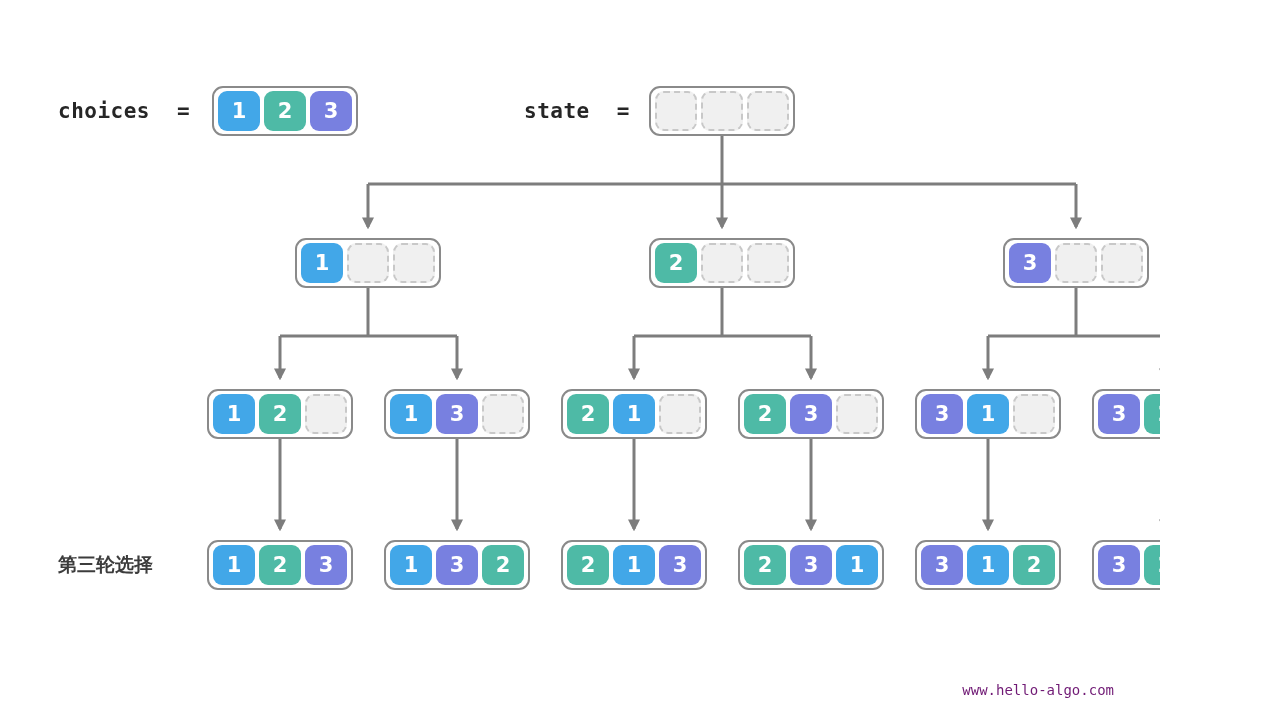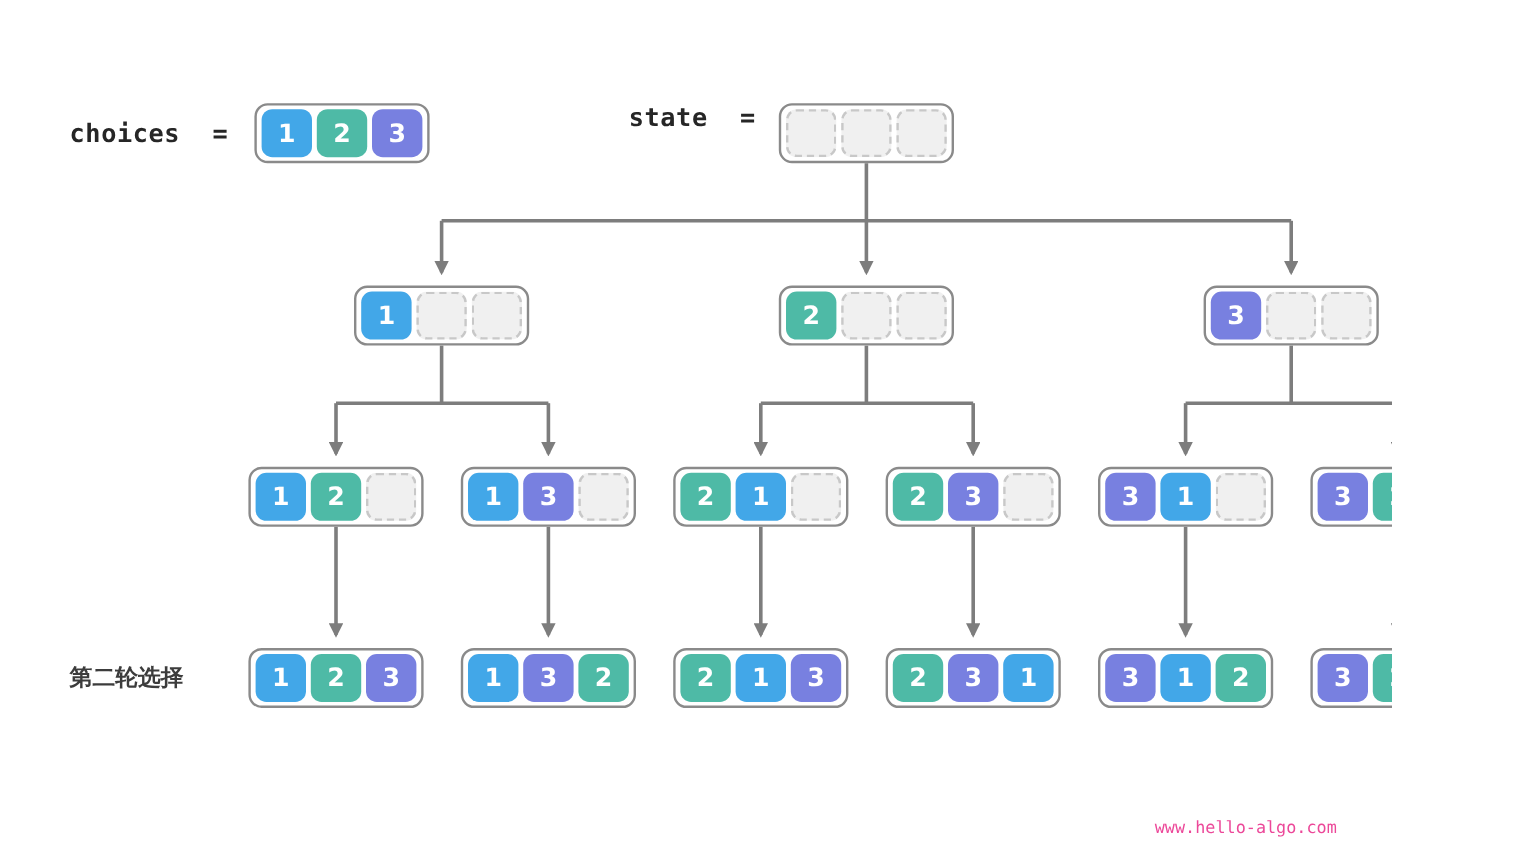--- a/index.html
+++ b/index.html
@@ -17,21 +17,21 @@
        border:2.5px solid var(--box-border);border-radius:11px;box-sizing:border-box;
        display:flex;align-items:center;justify-content:center;gap:4px;}
   .cell{width:42px;height:40px;border-radius:9px;background:var(--empty);
         border:2px dashed var(--dash);box-sizing:border-box;flex:0 0 auto;
         display:flex;align-items:center;justify-content:center;
         font:700 21px "DejaVu Sans",sans-serif;color:#ffffff;}
   .cell.filled{border:none;}
   .row-label{position:absolute;left:58px;height:50px;display:flex;align-items:center;
         font-size:19px;font-weight:600;color:#3c3c3c;}
   .watermark{position:absolute;right:46px;bottom:22px;
-        font:400 14px "DejaVu Sans Mono",monospace;color:#ec4899;}
+        font:400 14px "DejaVu Sans Mono",monospace;color:#701a75;}
 </style>
 </head>
 <body>
 
 <div class="canvas">
 
   <svg class="edges" viewBox="0 0 1280 720">
     <defs>
       <marker id="arrow" viewBox="0 0 10 10" refX="8" refY="5" markerWidth="4" markerHeight="4" orient="auto">
         <path d="M0 0 L10 5 L0 10 Z" style="fill:var(--line);stroke:none"></path>
@@ -68,31 +68,31 @@
   <div class="expr" style="left:58px;top:86px">
     <span>choices</span>
     <span class="eq">=</span>
   </div>
   <div class="box" style="left:212px;top:86px">
     <span class="cell filled" style="background: rgb(66, 167, 232);">1</span>
     <span class="cell filled" style="background: rgb(78, 186, 166);">2</span>
     <span class="cell filled" style="background: rgb(120, 128, 224);">3</span>
   </div>
 
-  <div class="expr" style="left:524px;top:73px">
+  <div class="expr" style="left:524px;top:86px">
     <span>state</span>
     <span class="eq">=</span>
   </div>
   <div class="box" style="left:649px;top:86px">
     <span class="cell"></span>
     <span class="cell"></span>
     <span class="cell"></span>
   </div>
 
-  <div class="row-label" style="top:540px">第二轮选择</div>
+  <div class="row-label" style="top:540px">第三轮选择</div>
 
   <div class="box" style="left:295px;top:238px">
     <span class="cell filled" style="background: rgb(66, 167, 232);">1</span>
     <span class="cell"></span>
     <span class="cell"></span>
   </div>
   <div class="box" style="left:649px;top:238px">
     <span class="cell filled" style="background: rgb(78, 186, 166);">2</span>
     <span class="cell"></span>
     <span class="cell"></span>

